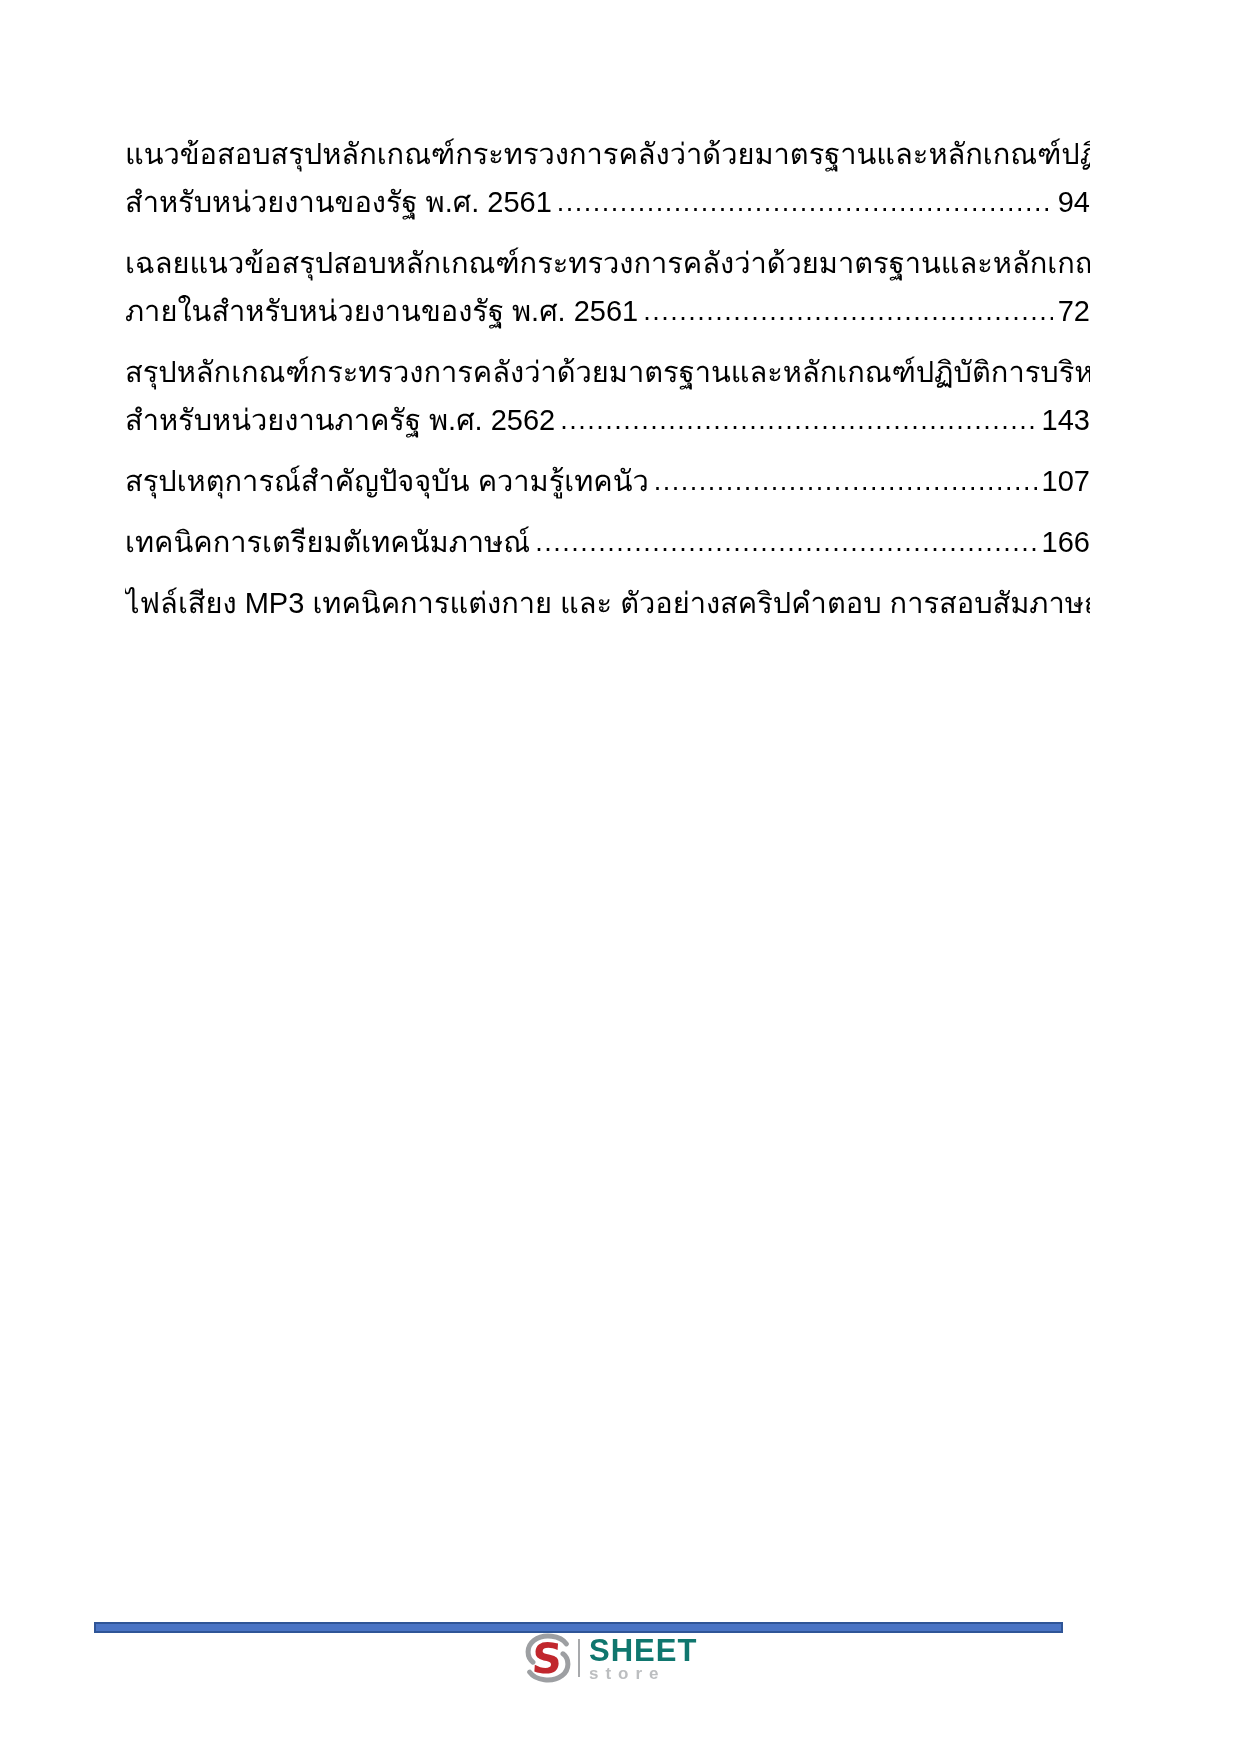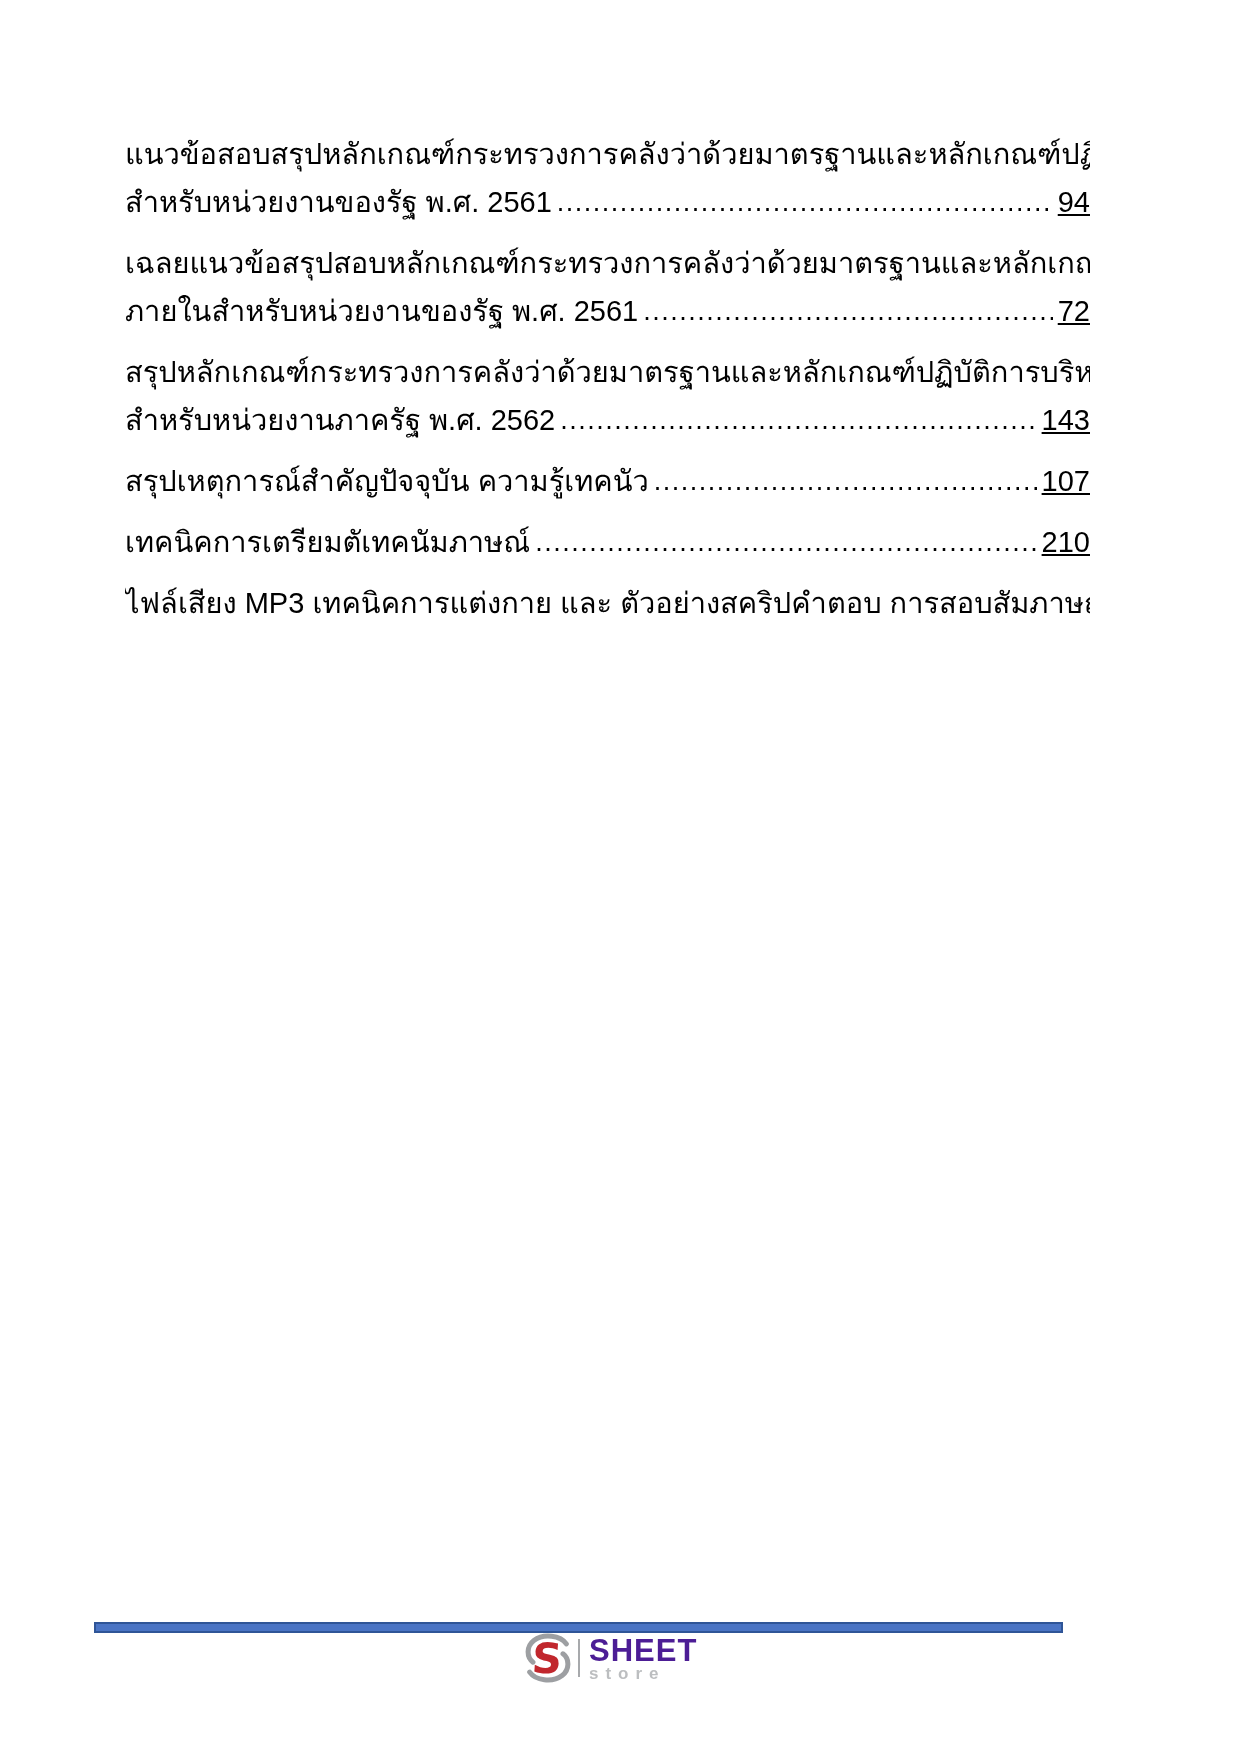--- a/index.html
+++ b/index.html
@@ -19,35 +19,35 @@
   .toc-entry{
     font-size:29px;line-height:48px;margin-bottom:13px;
   }
   .toc-line{white-space:nowrap;overflow:hidden;}
   .toc-line.flex{display:flex;align-items:flex-start;}
   .toc-text{flex:0 0 auto;padding-right:5px;}
   .leader{
     flex:1 1 auto;min-width:0;overflow:hidden;white-space:nowrap;
     letter-spacing:1.5px;font-size:27px;
   }
-  .pagenum{flex:0 0 auto;padding-left:5px;text-decoration:underline;}
+  .pagenum{flex:0 0 auto;padding-left:5px;}
 
   
   .footer-rule{
     position:absolute;left:94px;top:1622px;width:969px;height:11px;
     background:#4a74c4;border:2px solid #2f5597;box-sizing:border-box;
   }
   .logo{
     position:absolute;left:523px;top:1632px;height:52px;
     display:flex;align-items:center;
   }
   .logo-mark{width:50px;height:50px;flex:0 0 auto;}
   .logo-divider{width:2px;height:38px;background:#a7a9ac;margin:0 9px 0 5px;flex:0 0 auto;}
   .logo-text{display:flex;flex-direction:column;justify-content:center;}
-  .brand{font-size:31px;font-weight:bold;color:#4c1d95;line-height:30px;letter-spacing:1px;}
+  .brand{font-size:31px;font-weight:bold;color:#0f766e;line-height:30px;letter-spacing:1px;}
   .sub{font-size:17px;color:#bcbec0;letter-spacing:7px;line-height:15px;font-weight:bold;}
 </style>
 </head>
 <body>
 
 <div class="page">
 
   <section class="toc" id="toc">
       <div class="toc-entry">
         <div class="toc-line"><span class="toc-text">แนวข้อสอบสรุปหลักเกณฑ์กระทรวงการคลังว่าด้วยมาตรฐานและหลักเกณฑ์ปฏิบัติการควบคุมภายใน</span></div>
@@ -77,21 +77,21 @@
         <div class="toc-line flex">
           <span class="toc-text">สรุปเหตุการณ์สำคัญปัจจุบัน ความรู้เทคนัว</span>
           <span class="leader">........................................................................................................................................................................................................................................................................................................................................................................................................................................................................................................................................................................................................................</span>
           <span class="pagenum">107</span>
         </div>
       </div>
       <div class="toc-entry">
         <div class="toc-line flex">
           <span class="toc-text">เทคนิคการเตรียมตัเทคนัมภาษณ์</span>
           <span class="leader">........................................................................................................................................................................................................................................................................................................................................................................................................................................................................................................................................................................................................................</span>
-          <span class="pagenum">210</span>
+          <span class="pagenum">166</span>
         </div>
       </div>
       <div class="toc-entry">
         <div class="toc-line flex">
           <span class="toc-text">ไฟล์เสียง MP3 เทคนิคการแต่งกาย และ ตัวอย่างสคริปคำตอบ การสอบสัมภาษณ์เข้างานราชการ</span>
           <span class="leader">........................................................................................................................................................................................................................................................................................................................................................................................................................................................................................................................................................................................................................</span>
         </div>
       </div>
     </section>
 

